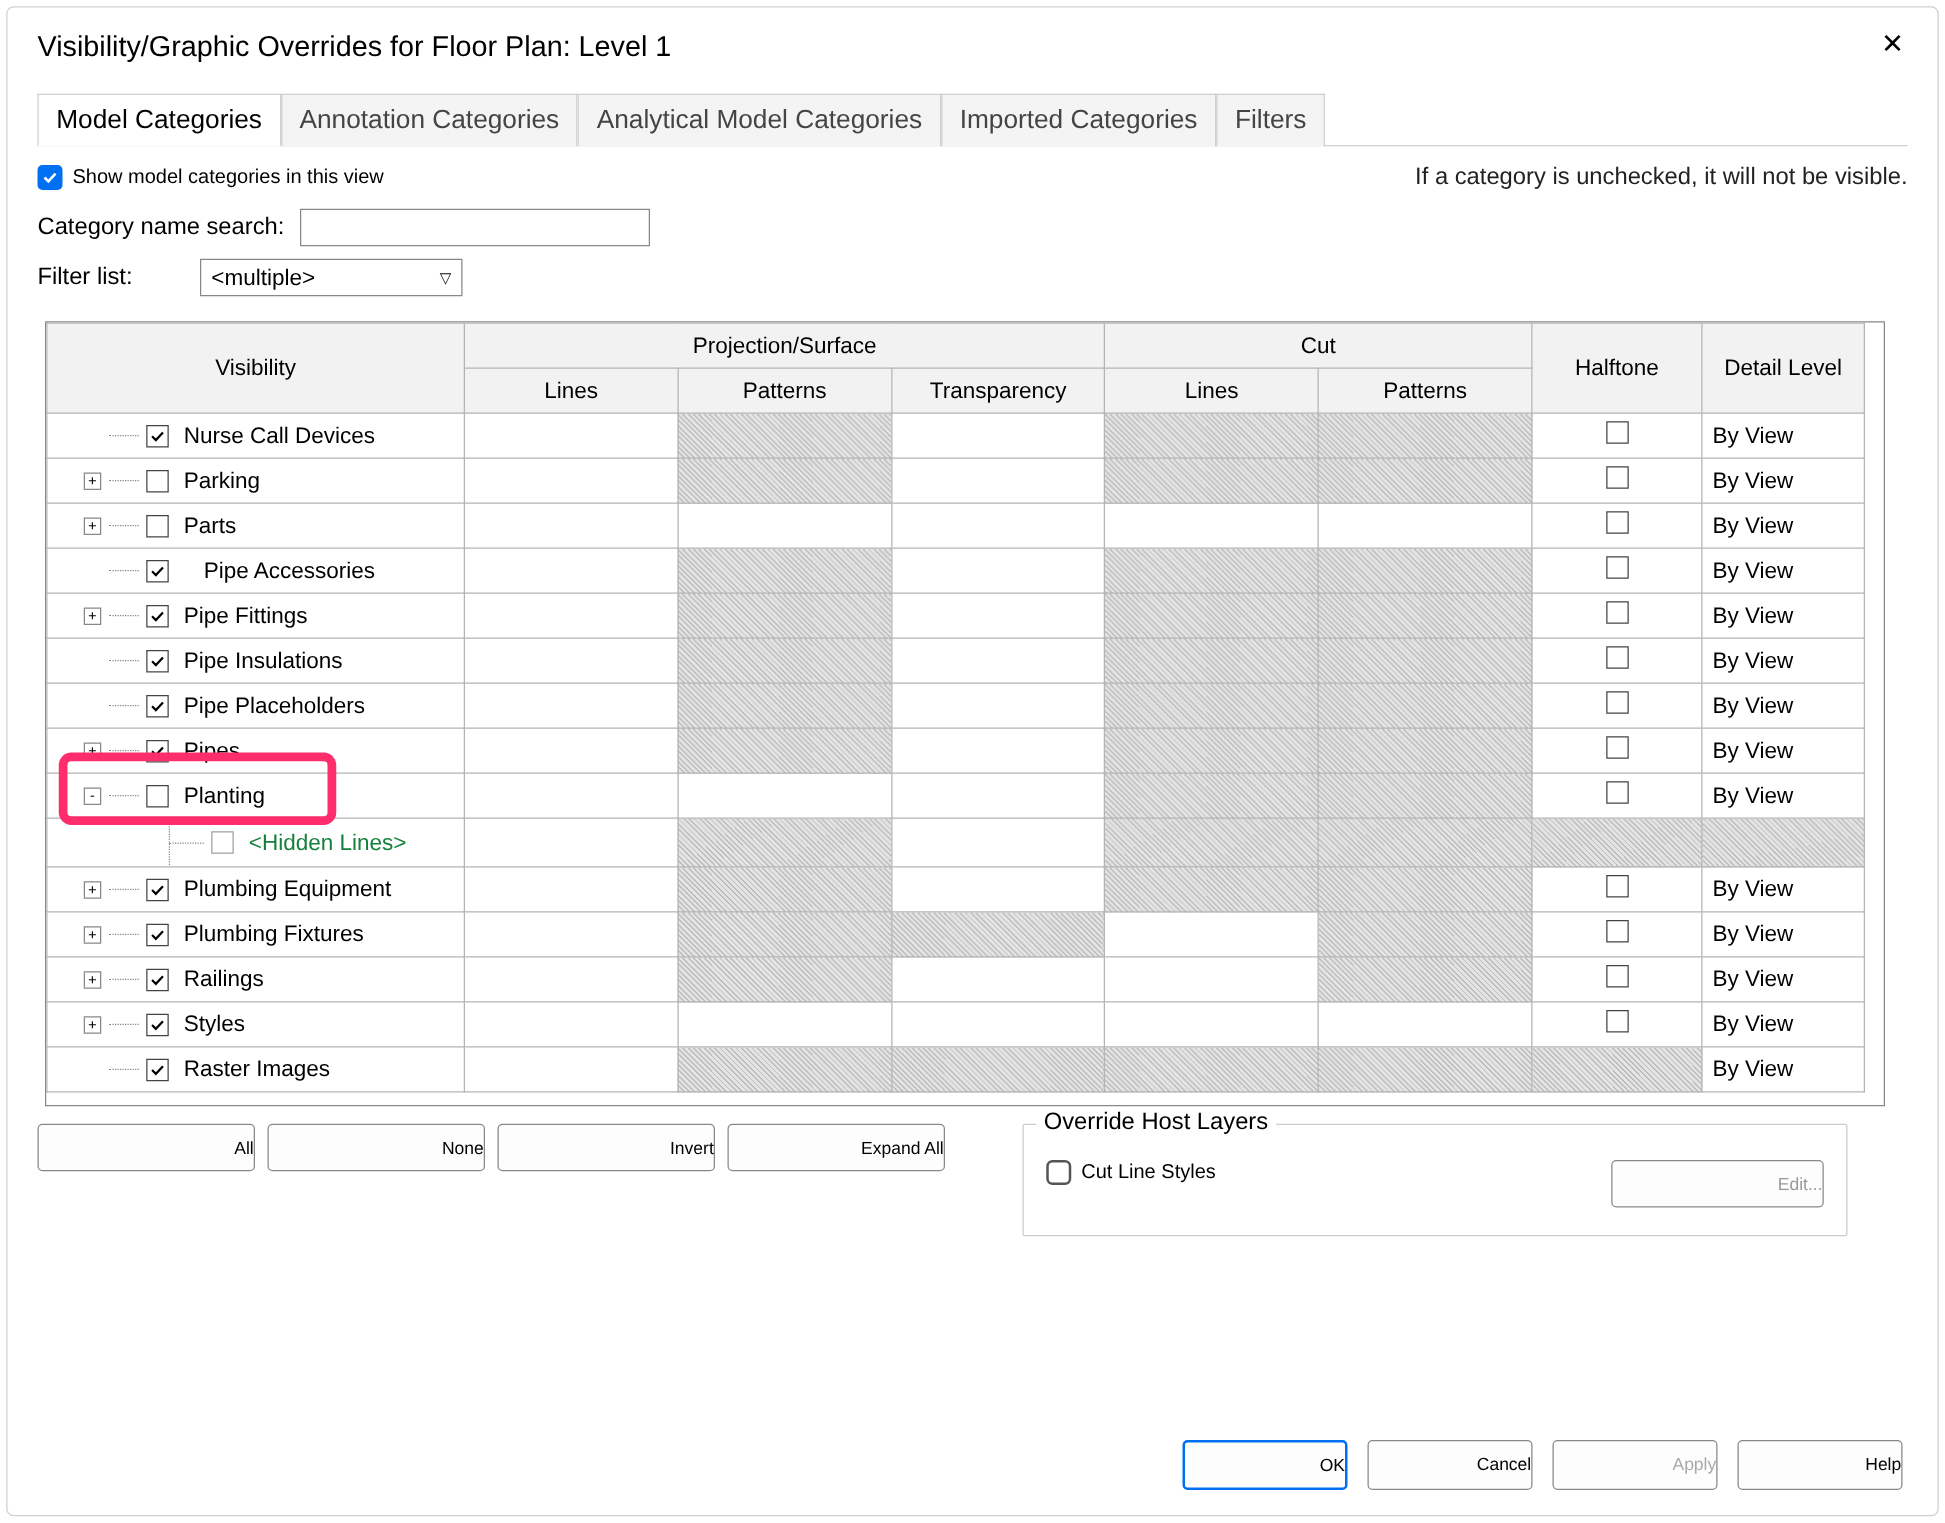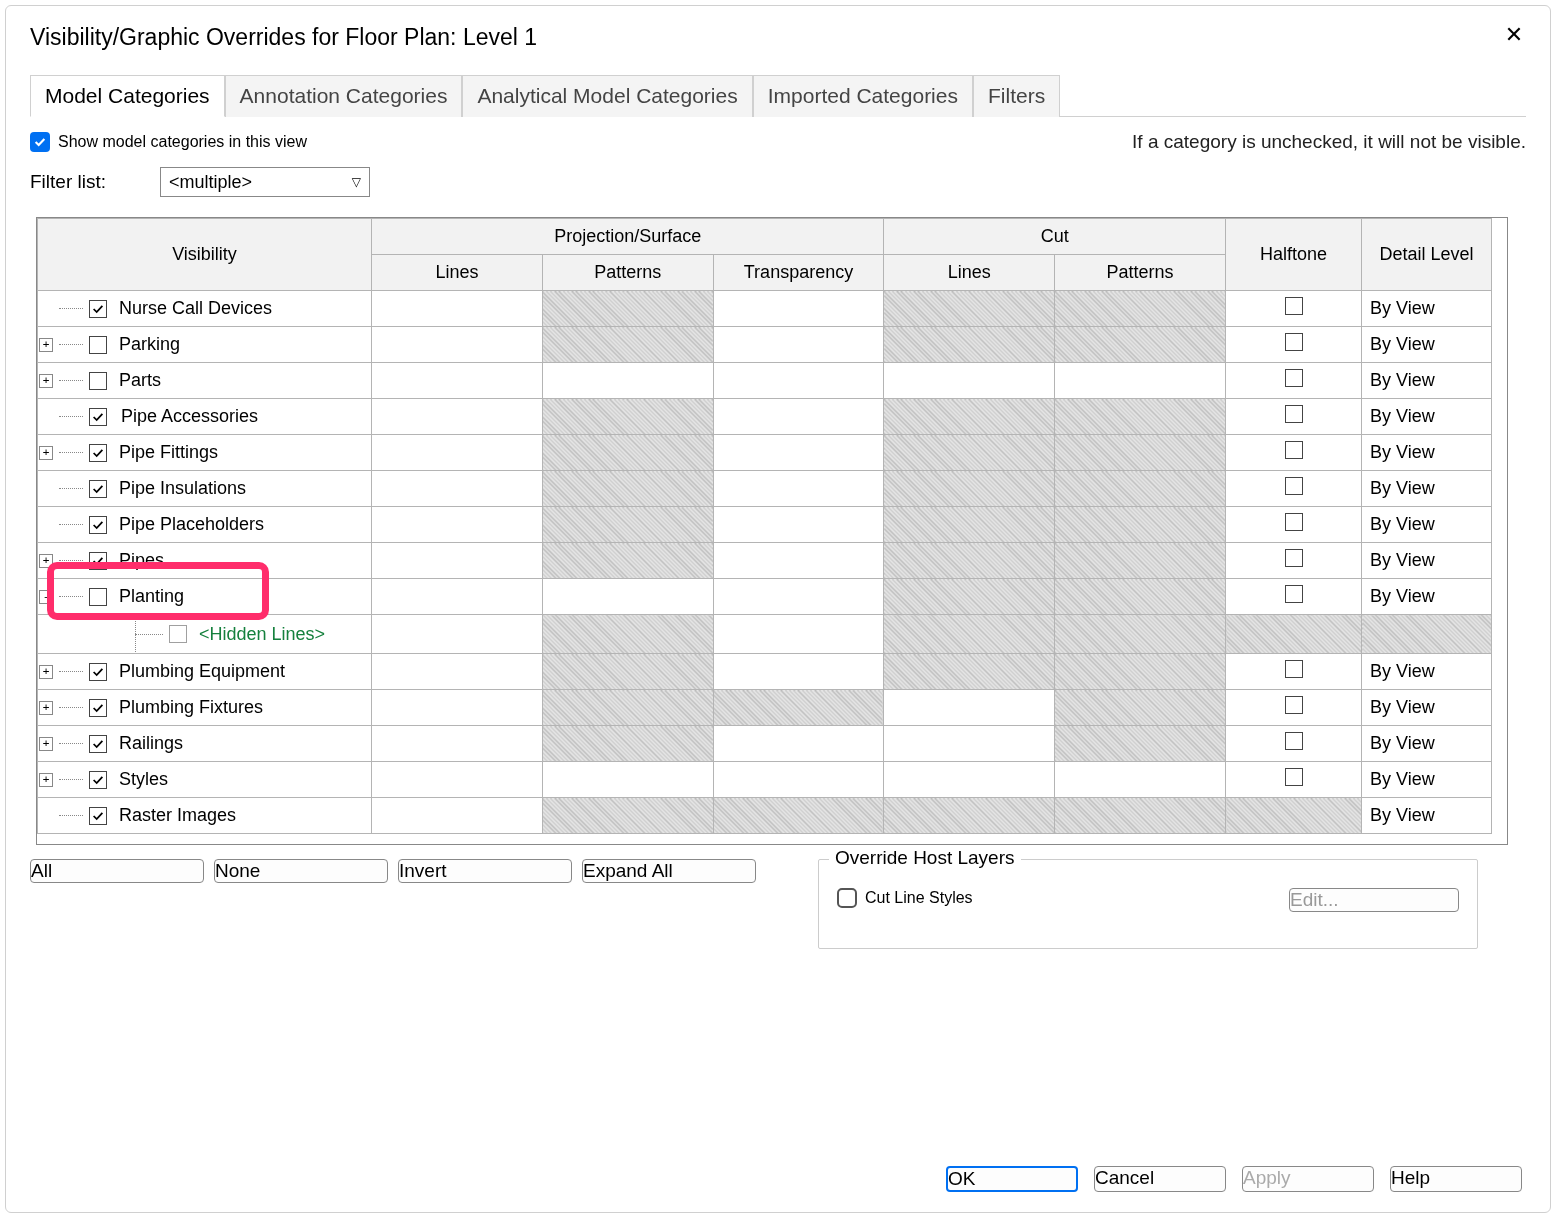--- a/index.html
+++ b/index.html
@@ -124,21 +124,21 @@
   .th-patt  { width: 172px; }
   .th-trans { width: 160px; }
   .th-clines{ width: 160px; }
   .th-cpatt { width: 160px; }
   .th-half  { width: 136px; }
   .th-detail{ width: 130px; }
 
   .vis-cell {
     display: flex; align-items: center;
     height: 100%;
-    padding-left: 0;
+    padding-left: 28px;
     gap: 6px;
   }
   .vis-cell.child { padding-left: 96px; }
   .tree-exp {
     width: 14px; height: 14px;
     border: 1px solid #888;
     font-size: 11px;
     line-height: 11px;
     text-align: center;
     background: #fff;
@@ -187,24 +187,24 @@
     pointer-events:none;
   }
 
   
   .bottom-area { display:flex; gap:24px; align-items:flex-start; }
   .btn-row { display:flex; gap:10px; margin-bottom:14px; }
   .btn {
     border: 1px solid #888;
     border-radius: 4px;
     background:#fdfdfd;
-    padding: 0 0;
+    padding: 10px 0;
     width: 174px;
-    text-align:left;
-    font-size:19px;
+    text-align:right;
+    font-size:14px;
     cursor:pointer;
   }
   .info-box {
     border:1px solid #888;
     border-radius:2px;
     padding: 14px 16px;
     display:flex;
     gap:40px;
     align-items:flex-start;
     width: 760px;
@@ -262,20 +262,24 @@
       <div class="blue-check">
         <svg viewBox="0 0 16 16">
             <path d="M3 8 L6.5 11.5 L13 4.5" stroke="#fff" stroke-width="2.4" fill="none"></path>
           </svg>
       </div>
       <span>Show model categories in this view</span>
     </div>
     <div class="hint">If a category is unchecked, it will not be visible.</div>
   </div>
 
+  <div class="form-row">
+    <span class="label">Category name search:</span>
+    <input class="text-input" value="" style="">
+  </div>
 
   <div class="form-row" style="gap:54px;">
     <span class="label">Filter list:</span>
     <div class="combo">
       <span>&lt;multiple&gt;</span>
       <span class="chev">▽</span>
     </div>
   </div>
 
   <div class="grid-wrap">
@@ -356,21 +360,21 @@
             <tr>
               <td>
                 <div class="vis-cell">
                   <span class="tree-spacer"></span>
                   <span class="dot-lead"></span>
                   <span class="cbox checked">
                     <svg viewBox="0 0 16 16">
                       <path d="M3 8 L6.5 11.5 L13 4.5" stroke="#000" stroke-width="2" fill="none"></path>
                     </svg>
                   </span>
-                  <span style="margin-left: 8px;">Pipe Accessories</span>
+                  <span style="margin-left: 22px;">Pipe Accessories</span>
                 </div>
               </td>
               <td></td>
               <td class="hatched"></td>
               <td></td>
               <td class="hatched"></td>
               <td class="hatched"></td>
               <td class="center"><span class="cbox" style="display: inline-flex;"></span></td>
               <td class="detail">By View</td>
             </tr>

